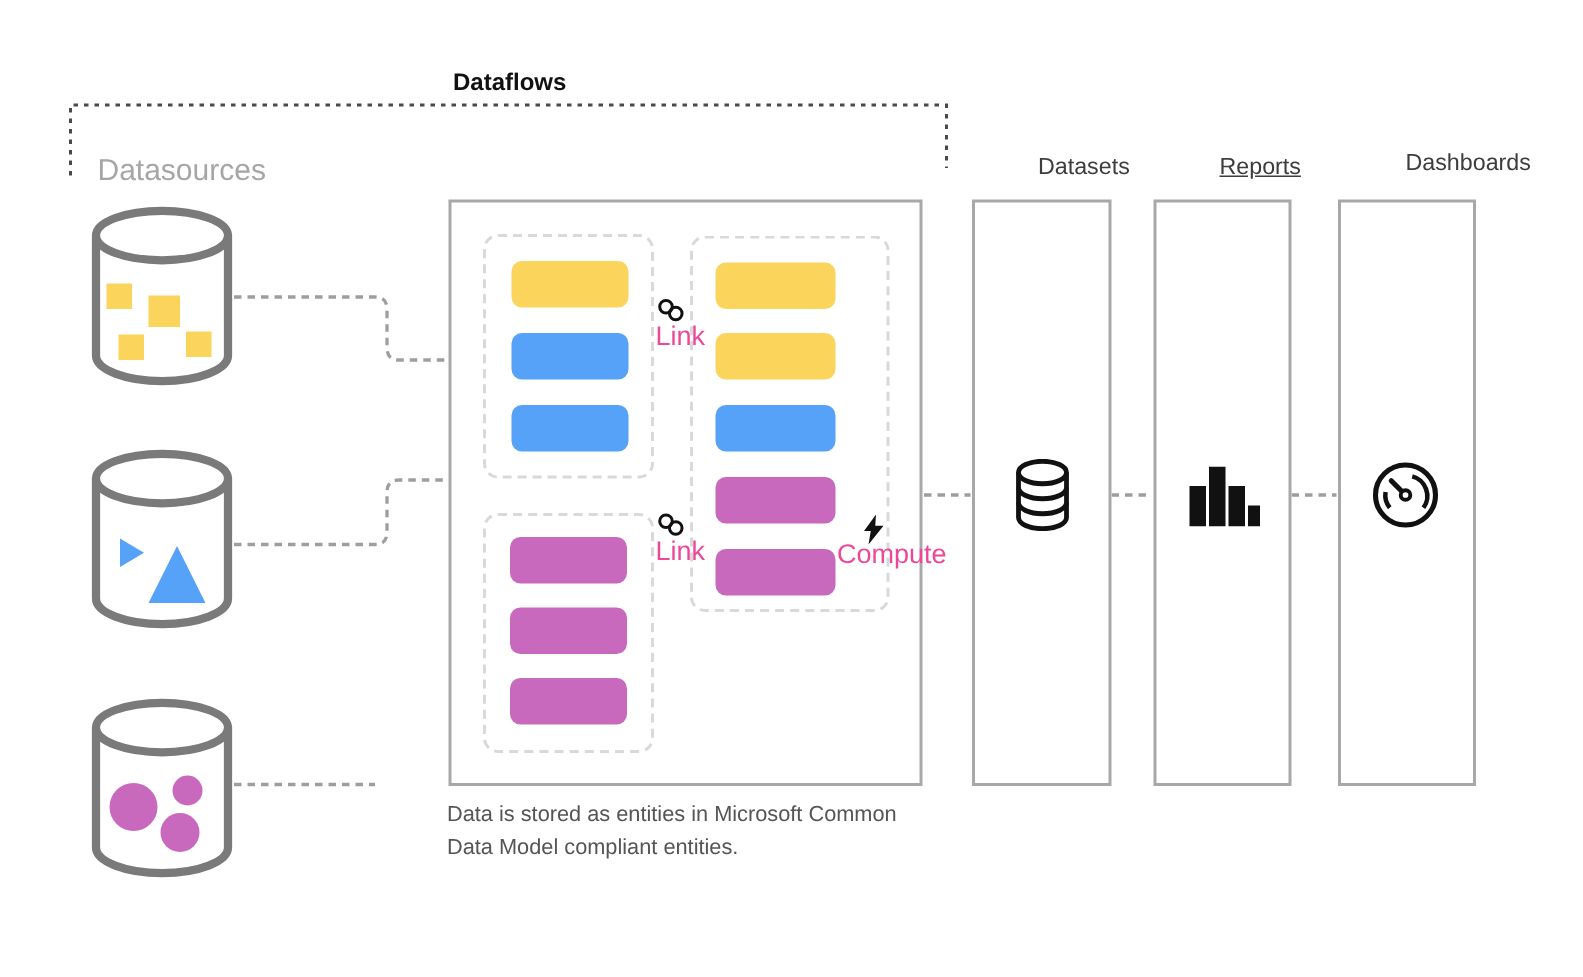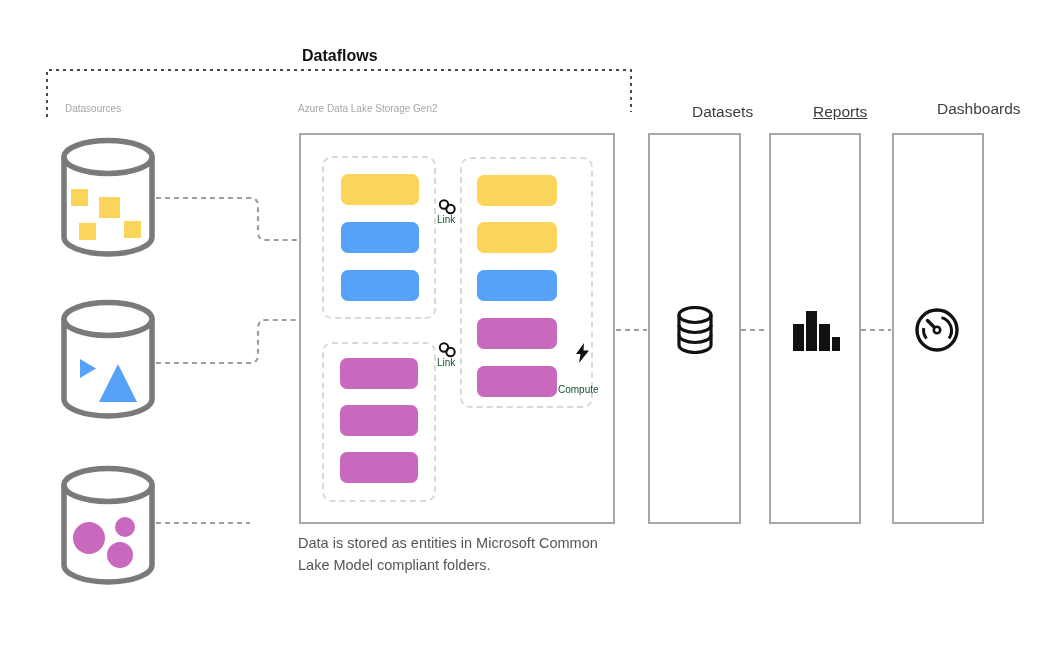--- a/index.html
+++ b/index.html
@@ -2,27 +2,27 @@
 <html><head>
 <meta charset="utf-8">
 <style>
   * { margin:0; padding:0; box-sizing:border-box; }
   html,body { background:#ffffff; }
   body { font-family:"Liberation Sans", sans-serif; }
   .canvas { position:relative; width:1055px; height:651px; background:#fff; overflow:hidden; }
   .abs { position:absolute; }
   .svg-layer { position:absolute; left:0; top:0; width:1055px; height:651px; pointer-events:none; }
   .title { font-size:16px; font-weight:bold; color:#111; }
-  .col-label-light { font-size:10px; color:#a6a6a6; }
+  .col-label-light { font-size:20px; color:#a6a6a6; }
   .col-label-dark { font-size:15.5px; color:#3d3d3d;margin-left:44px; }
   .outline-box { position:absolute; border:2px solid #a8a8a8; background:#fff; }
   .dashed-group { position:absolute; border:2px dashed #d9d9d9; border-radius:10px; background:transparent; }
   .bar { position:absolute; width:78px; height:31px; border-radius:7px; }
   .bar-r { width:80px; }
-  .anno-label { position:absolute; font-size:10px; color:#14532d; }
+  .anno-label { position:absolute; font-size:18px; color:#ec4899; }
   .caption { position:absolute; font-size:14.5px; line-height:1.55; color:#555; width:300px; }
   .icon-center { position:absolute; }
 </style>
 </head>
 <body>
 
 <div class="canvas">
 
   <svg class="svg-layer" viewBox="0 0 1055 651">
     <defs>
@@ -47,21 +47,20 @@
     <path d="M418,372 H433 Q440,372 440,365 V361" fill="none" stroke="#111" stroke-width="2.4" stroke-linecap="round"></path>
     <path d="M447,340 Q447,331 458,331 H466" fill="none" stroke="#111" stroke-width="2.4" marker-end="url(#arw)"></path>
 
     <path d="M558,337 H575 Q583,337 583,344" fill="none" stroke="#111" stroke-width="2.4" stroke-linecap="round"></path>
     <path d="M583,366 V372 Q583,381 574,381 H568" fill="none" stroke="#111" stroke-width="2.4" marker-end="url(#arw)"></path>
   </svg>
 
   <div class="abs title" style="left:302px; top:47px;">Dataflows</div>
 
   <div class="abs col-label-light" style="left:65px; top:103px;">Datasources</div>
-  <div class="abs col-label-light" style="left:298px; top:103px;">Azure Data Lake Storage Gen2</div>
   <div class="abs col-label-dark" style="left:648px; top:103px;">Datasets</div>
   <div class="abs col-label-dark" style="left:769px; top:103px;text-decoration:underline;">Reports</div>
   <div class="abs col-label-dark" style="left:893px; top:100px;">Dashboards</div>
 
   <svg class="abs" style="left:59px; top:136px;" width="98" height="122" viewBox="0 0 98 122">
     <path d="M5 21 v80 a44 17 0 0 0 88 0 v-80" fill="#fff" stroke="#7A7A7A" stroke-width="5.5"></path>
     <ellipse cx="49" cy="21" rx="44" ry="16.5" fill="#fff" stroke="#7A7A7A" stroke-width="5.5"></ellipse>
     <g>
       <rect x="12" y="53" width="17" height="17" fill="#FBD45C"></rect>
       <rect x="40" y="61" width="21" height="21" fill="#FBD45C"></rect>
@@ -117,23 +116,23 @@
 
   <svg class="abs" style="left:438px; top:342px;" width="19" height="16" viewBox="0 0 19 16">
     <circle cx="6" cy="5.5" r="4.2" fill="none" stroke="#111" stroke-width="2"></circle>
     <circle cx="12.5" cy="10" r="4.2" fill="none" stroke="#111" stroke-width="2"></circle>
   </svg>
   <div class="anno-label" style="left:437px; top:357px;">Link</div>
 
   <svg class="abs" style="left:576px; top:343px;" width="14" height="20" viewBox="0 0 14 20">
     <polygon points="8,0 0,11 4.5,11 3,20 13,7.5 7.5,7.5" fill="#111"></polygon>
   </svg>
-  <div class="anno-label" style="left:558px; top:359px;margin-top:25px;">Compute</div>
+  <div class="anno-label" style="left:558px; top:359px;">Compute</div>
 
-  <div class="caption" style="left:298px; top:532px;">Data is stored as entities in Microsoft Common Lake Model compliant folders.</div>
+  <div class="caption" style="left:298px; top:532px;">Data is stored as entities in Microsoft Common Data Model compliant entities.</div>
 
   <div class="outline-box" style="left: 648px; top: 133px; width: 93px; height: 391px; border-color: rgb(168, 168, 168);"></div>
   <svg class="icon-center" style="left:676px; top:306px;" width="38" height="48" viewBox="0 0 38 48">
     <path d="M3 9 v30 a16 7.5 0 0 0 32 0 v-30" fill="none" stroke="#111" stroke-width="3.2"></path>
     <ellipse cx="19" cy="9" rx="16" ry="7.5" fill="none" stroke="#111" stroke-width="3.2"></ellipse>
     <path d="M3 19 a16 7.5 0 0 0 32 0" fill="none" stroke="#111" stroke-width="3.2"></path>
     <path d="M3 29 a16 7.5 0 0 0 32 0" fill="none" stroke="#111" stroke-width="3.2"></path>
   </svg>
 
   <div class="outline-box" style="left: 769px; top: 133px; width: 92px; height: 391px; border-color: rgb(168, 168, 168);"></div>

